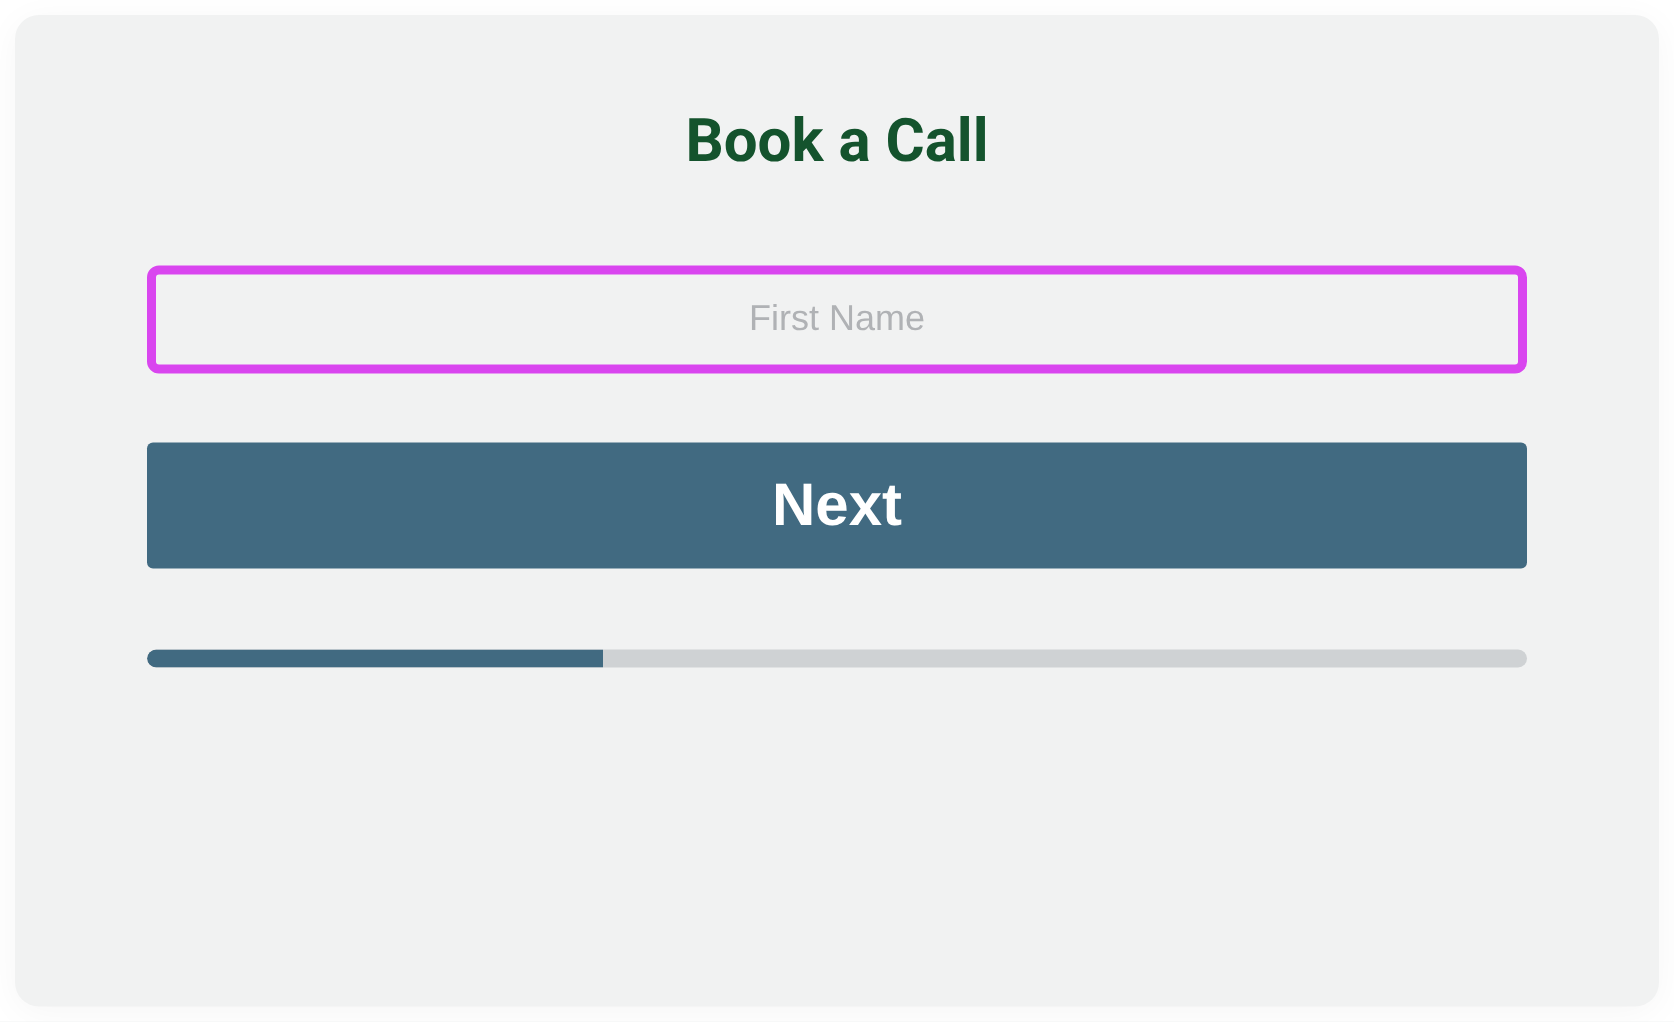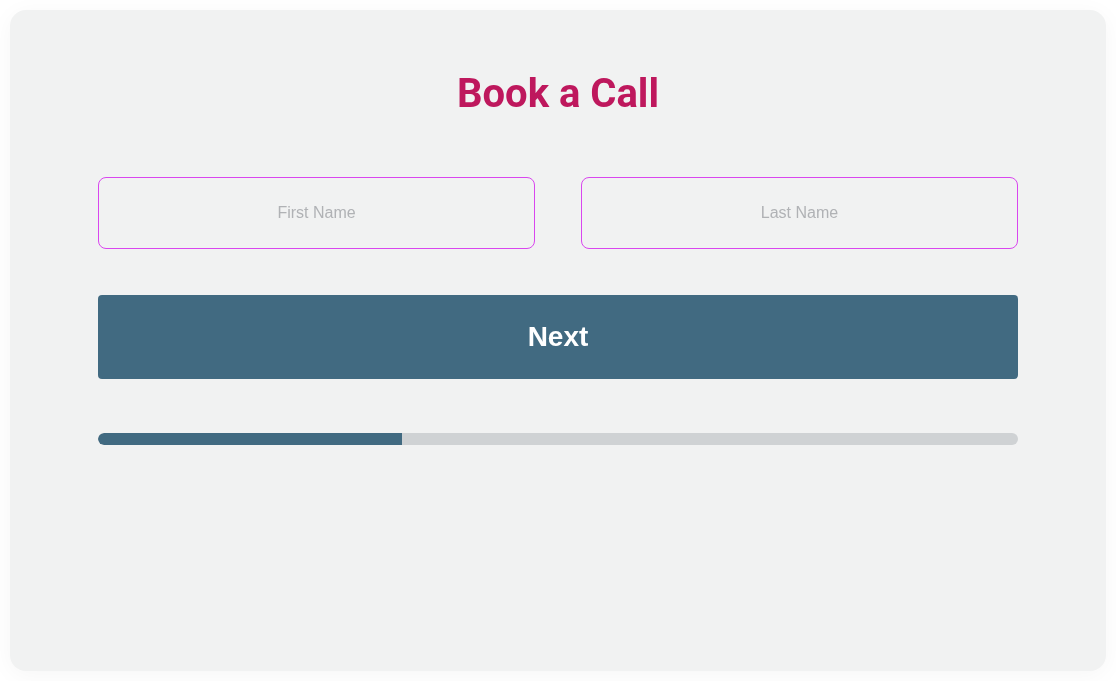--- a/index.html
+++ b/index.html
@@ -24,60 +24,60 @@
       border-radius: 16px;
       box-shadow: 0 4px 24px rgba(0,0,0,0.04);
       padding: 60px 0 0 0;
       display: flex;
       flex-direction: column;
       align-items: center;
     }
     .form-title {
       font-size: 40px;
       font-weight: 700;
-      color: #be185d;
+      color: #14532d;
       text-align: center;
       margin-bottom: 60px;
     }
     .form-body {
       width: 920px;
       display: flex;
       flex-direction: column;
     }
     .row {
       display: flex;
       gap: 46px;
       margin-bottom: 46px;
     }
     .input {
       flex: 1;
       height: 72px;
-      border: 1px solid #d946ef;
+      border: 6px solid #d946ef;
       border-radius: 8px;
       background: #f1f2f2;
-      font-size: 16px;
+      font-size: 24px;
       color: #3c4043;
       text-align: center;
       outline: none;
     }
     .input::placeholder {
       color: #b0b2b5;
       opacity: 1;
     }
     .full {
       width: 100%;
     }
     .next-btn {
       width: 100%;
       height: 84px;
       background: #416a81;
       color: #ffffff;
       border: none;
       border-radius: 4px;
-      font-size: 28px;
+      font-size: 40px;
       font-weight: 700;
       cursor: pointer;
       margin-top: 0;
     }
     .progress-wrap {
       width: 920px;
       height: 12px;
       background: #cfd2d4;
       border-radius: 6px;
       margin-top: 54px;
@@ -91,21 +91,20 @@
   </style>
 </head>
 <body>
 
 <div class="card">
   <h1 class="form-title">Book a Call</h1>
 
   <div class="form-body">
     <div class="row">
       <input type="text" class="input" placeholder="First Name" style="">
-      <input type="text" class="input" placeholder="Last Name" style="">
     </div>
 
 
     <button class="next-btn">Next</button>
 
     <div class="progress-wrap">
       <div class="progress-fill" style="width: 33%;"></div>
     </div>
   </div>
 </div>

